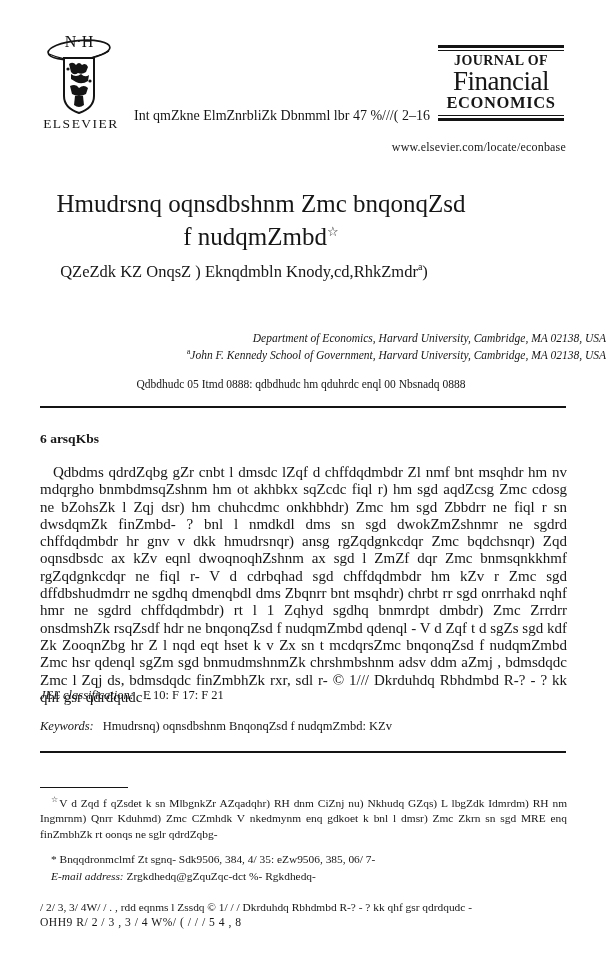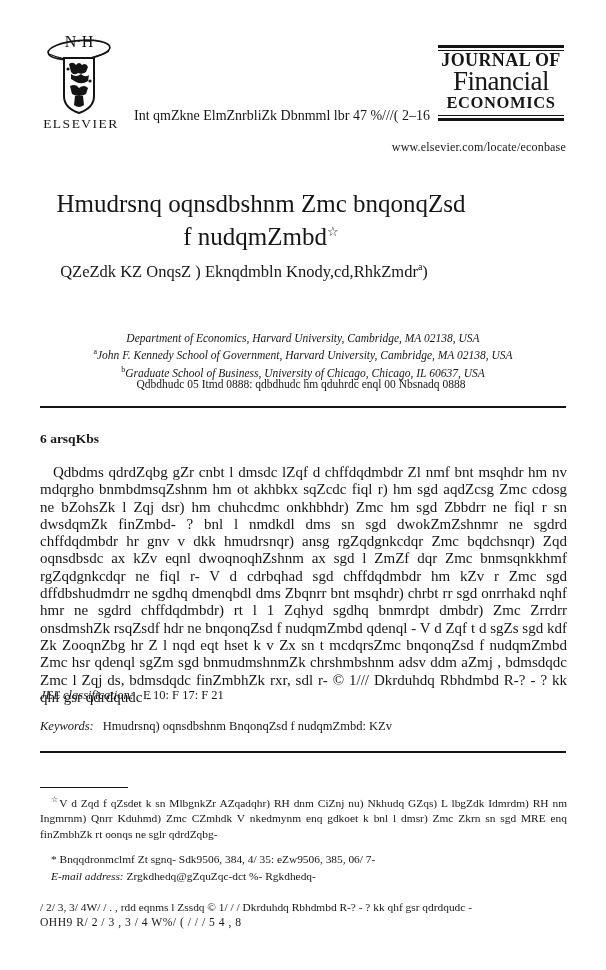--- a/index.html
+++ b/index.html
@@ -9,31 +9,31 @@
   .abs{position:absolute;}
 
   
   .els-logo{left:44px;top:34px;width:70px;text-align:center;}
   .els-name{left:36px;top:116px;font-size:13.5px;letter-spacing:1.5px;width:90px;text-align:center;}
   .journal-ref{left:134px;top:108px;font-size:14px;white-space:nowrap;}
   .jfe-logo{left:438px;top:45px;width:126px;text-align:center;}
   .jfe-rule-thick{height:3px;background:#141414;}
   .jfe-rule-thin{height:1px;background:#141414;margin-top:2px;}
   .jfe-rule-thin-b{height:1px;background:#141414;margin-bottom:2px;}
-  .jfe-l1{font-size:18px;font-weight:700;letter-spacing:.4px;margin-top:2px;line-height:15px;}
+  .jfe-l1{font-size:14px;font-weight:700;letter-spacing:.4px;margin-top:2px;line-height:15px;}
   .jfe-l2{font-size:27px;line-height:26px;letter-spacing:-.5px;}
   .jfe-l3{font-size:16.5px;font-weight:700;letter-spacing:.6px;line-height:18px;margin-bottom:3px;}
   .website{right:40px;top:140px;font-size:12px;letter-spacing:.2px;}
 
   
   .title{left:0;top:190px;width:522px;text-align:center;font-size:25px;line-height:28px;}
   .title sup{font-size:13px;}
   .authors{left:0;top:254px;width:488px;text-align:center;font-size:16.5px;line-height:25px;}
   .authors sup{font-size:10px;}
-  .affils{left:0;top:328px;width:606px;text-align:center;font-style:italic;
+  .affils{left:0;top:328px;width:606px;text-align:right;font-style:italic;
           font-size:11.5px;line-height:14.6px;}
   .affils sup{font-size:8px;font-style:normal;}
   .received{left:0;top:378px;width:602px;text-align:center;font-size:11.5px;}
 
   
   .rule{left:40px;width:526px;background:#141414;}
   .rule1{top:406px;height:2px;}
   .rule2{top:751px;height:2px;}
   .fnrule{top:787px;height:1px;width:88px;}
 
@@ -94,21 +94,20 @@
   <div><span>f nudqmZmbd</span><sup>☆</sup></div>
 </div>
 
 <div class="abs authors">
   <div><span>QZeZdk KZ OnqsZ ) Eknqdmbln Knody,cd,RhkZmdr</span><sup>a</sup><span>)</span></div>
 </div>
 
 <div class="abs affils">
   <div><sup></sup><span>Department of Economics, Harvard University, Cambridge, MA 02138, USA</span></div>
   <div><sup>a</sup><span>John F. Kennedy School of Government, Harvard University, Cambridge, MA 02138, USA</span></div>
-  <div><sup>b</sup><span>Graduate School of Business, University of Chicago, Chicago, IL 60637, USA</span></div>
 </div>
 
 <div class="abs received">Qdbdhudc 05 Itmd 0888: qdbdhudc hm qduhrdc enql  00 Nbsnadq 0888</div>
 
 <div class="abs rule rule1"></div>
 
 <div class="abs abs-head">6 arsqKbs</div>
 <div class="abs abs-body">Qdbdms qdrdZqbg gZr cnbt l dmsdc  lZqf d chffdqdmbdr Zl nmf  bnt msqhdr hm nv mdqrgho bnmbdmsqZshnm hm ot akhbkx sqZcdc  fiql r) hm sgd aqdZcsg Zmc  cdosg ne bZohsZk l Zqj dsr) hm chuhcdmc onkhbhdr) Zmc hm sgd Zbbdrr ne fiql r sn dwsdqmZk finZmbd- ? bnl l nmdkdl dms sn sgd dwokZmZshnmr ne sgdrd chffdqdmbdr hr gnv  v dkk hmudrsnqr) ansg rgZqdgnkcdqr Zmc  bqdchsnqr) Zqd oqnsdbsdc ax kZv  eqnl  dwoqnoqhZshnm ax sgd l ZmZf dqr Zmc bnmsqnkkhmf rgZqdgnkcdqr ne fiql r- V d cdrbqhad sgd chffdqdmbdr hm kZv r Zmc sgd dffdbshudmdrr ne sgdhq dmenqbdl dms Zbqnrr bnt msqhdr) chrbt rr sgd onrrhakd nqhf hmr ne sgdrd chffdqdmbdr) rt l 1  Zqhyd sgdhq bnmrdpt dmbdr) Zmc  Zrrdrr onsdmshZk rsqZsdf hdr ne bnqonqZsd f nudqmZmbd qdenql  - V d Zqf t d sgZs sgd kdf Zk ZooqnZbg hr Z l  nqd eqt hset k v Zx sn t mcdqrsZmc  bnqonqZsd f nudqmZmbd Zmc  hsr qdenql   sgZm sgd bnmudmshnmZk chrshmbshnm adsv ddm aZmj , bdmsdqdc  Zmc  l  Zqj ds, bdmsdqdc  finZmbhZk rxr, sdl  r- © 1/// Dkrduhdq Rbhdmbd R-? - ? kk qhf gsr qdrdqudc -</div>
 
 <div class="abs jel">

